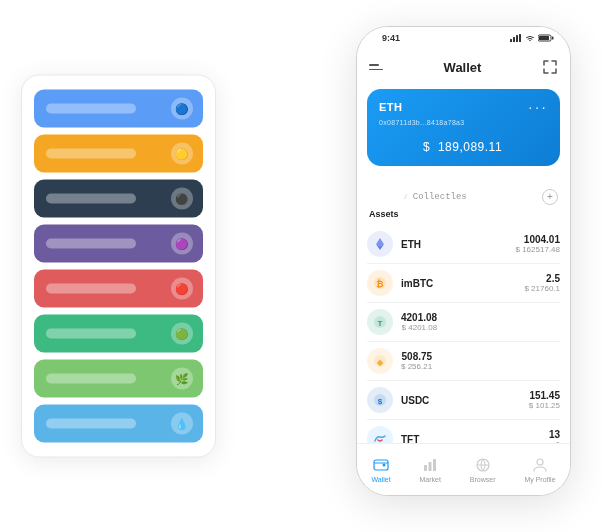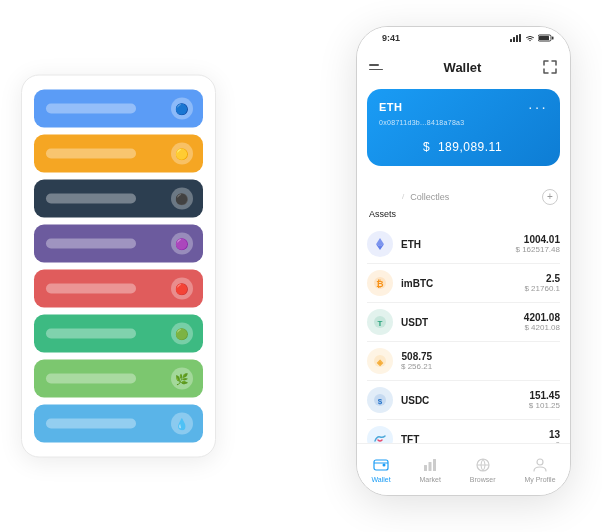--- a/index.html
+++ b/index.html
@@ -213,31 +213,32 @@
 
     .assets-tabs {
       display: flex;
       gap: 6px;
       align-items: center;
       font-size: 9px;
     }
 
     .assets-tab-active {
       color: #222;
-      font-weight: 400;
+      font-weight: 700;
       margin-top: 35px;
     }
 
     .assets-tab-divider {
       color: #ccc;
       font-size: 8px;
     }
 
     .assets-tab-inactive {
       color: #999;
+      font-family: Liberation Mono, monospace;
     }
 
     .assets-add {
       width: 16px;
       height: 16px;
       border: 1.5px solid #ccc;
       border-radius: 50%;
       display: flex;
       align-items: center;
       justify-content: center;
@@ -474,21 +475,20 @@
         </div>
       </div>
 
       <div class="asset-row">
         <div class="asset-icon usdt-icon">
           <svg width="14" height="14" viewBox="0 0 14 14" fill="none">
             <circle cx="7" cy="7" r="6" fill="#26a17b" opacity="0.15"></circle>
             <text x="7" y="10.5" text-anchor="middle" font-size="8" fill="#26a17b" font-weight="bold">T</text>
           </svg>
         </div>
-        <span class="asset-name">USDT</span>
         <div class="asset-amount">
           <span class="asset-amount-main">4201.08</span>
           <span class="asset-amount-sub">$ 4201.08</span>
         </div>
       </div>
 
       <div class="asset-row">
         <div class="asset-icon dai-icon">
           <svg width="14" height="14" viewBox="0 0 14 14" fill="none">
             <circle cx="7" cy="7" r="6" fill="#f5ac37" opacity="0.15"></circle>

